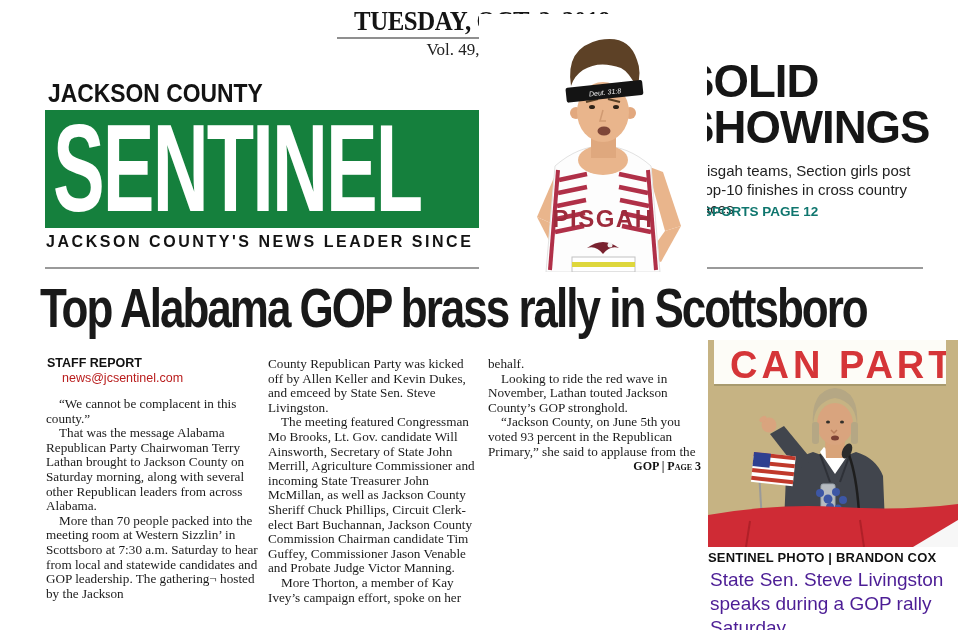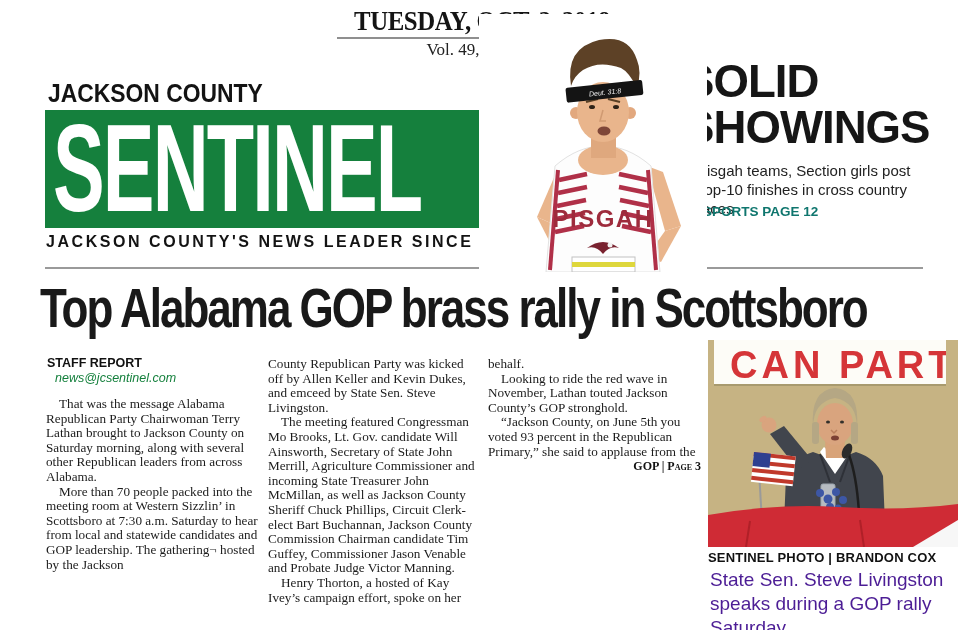--- a/index.html
+++ b/index.html
@@ -40,22 +40,22 @@
   .runner{left:479px;top:14px;width:228px;height:258px;z-index:2;}
 
   
   .headline{left:40px;top:276px;font-family:"Liberation Sans",sans-serif;font-weight:bold;
             font-size:55px;letter-spacing:-2.5px;color:#191919;white-space:nowrap;
             transform:scaleX(.8);transform-origin:left top;}
 
   
   .byline{left:47px;top:356px;font-family:Liberation Sans, sans-serif;font-weight:bold;
           font-size:12.5px;color:#111;}
-  .email{left:55px;top:371px;font-family:"Liberation Sans",sans-serif;font-style:italic;
-         font-size:12.5px;color:#15803d;}
+  .email{left:62px;top:371px;font-family:"Liberation Sans",sans-serif;
+         font-size:12.5px;color:#b91c1c;}
   .col{width:213px;font-size:13.2px;line-height:14.6px;color:#1b1b1b;}
   .col p{margin:0;text-indent:13px;}
   .col p.noindent{text-indent:0;}
   .col1{left:46px;top:397px;}
   .col2{left:260px;top:357px;margin-left:8px;}
   .col3{left:488px;top:357px;}
   .jump{text-align:right;font-family:"Liberation Serif",serif;font-weight:bold;
         font-size:12px;margin-top:1px;color:#111;}
   .jump .pg{font-variant:small-caps;}
 
@@ -145,27 +145,28 @@
       <text x="126" y="81" text-anchor="middle" font-family="Liberation Sans, sans-serif" font-size="7" font-style="italic" fill="#eeeeee">Deut. 31:8</text>
     </g>
   </svg>
 
   <div class="abs headline">Top Alabama GOP brass rally in Scottsboro</div>
 
   <div class="abs byline">STAFF REPORT</div>
   <div class="abs email">news@jcsentinel.com</div>
 
   <div class="abs col col1">
+    <p>“We cannot be complacent in this county.”</p>
     <p>That was the message Alabama Republican Party Chairwoman Terry Lathan brought to Jackson County on Saturday morning, along with several other Republican leaders from across Alabama.</p>
     <p>More than 70 people packed into the meeting room at Western Sizzlin’ in Scottsboro at 7:30 a.m. Saturday to hear from local and statewide candidates and GOP leadership. The gathering¬ hosted by the Jackson</p>
   </div>
   <div class="abs col col2">
     <p class="noindent">County Republican Party was kicked off by Allen Keller and Kevin Dukes, and emceed by State Sen. Steve Livingston.</p>
     <p>The meeting featured Congressman Mo Brooks, Lt. Gov. candidate Will Ainsworth, Secretary of State John Merrill, Agriculture Commissioner and incoming State Treasurer John McMillan, as well as Jackson County Sheriff Chuck Phillips, Circuit Clerk-elect Bart Buchannan, Jackson County Commission Chairman candidate Tim Guffey, Commissioner Jason Venable and Probate Judge Victor Manning.</p>
-    <p>Henry Thorton, a hosted of Kay Ivey’s campaign effort, spoke on her</p>
+    <p>More Thorton, a member of Kay Ivey’s campaign effort, spoke on her</p>
   </div>
   <div class="abs col col3">
     <p class="noindent">behalf.</p>
     <p>Looking to ride the red wave in November, Lathan touted Jackson County’s GOP stronghold.</p>
     <p>“Jackson County, on June 5th you voted 93 percent in the Republican Primary,” she said to applause from the</p>
     <p class="jump"><span>GOP</span> <span>|</span> <span class="pg">Page 3</span></p>
   </div>
 
   <svg class="abs rally" viewBox="0 0 250 207">
     <defs>

